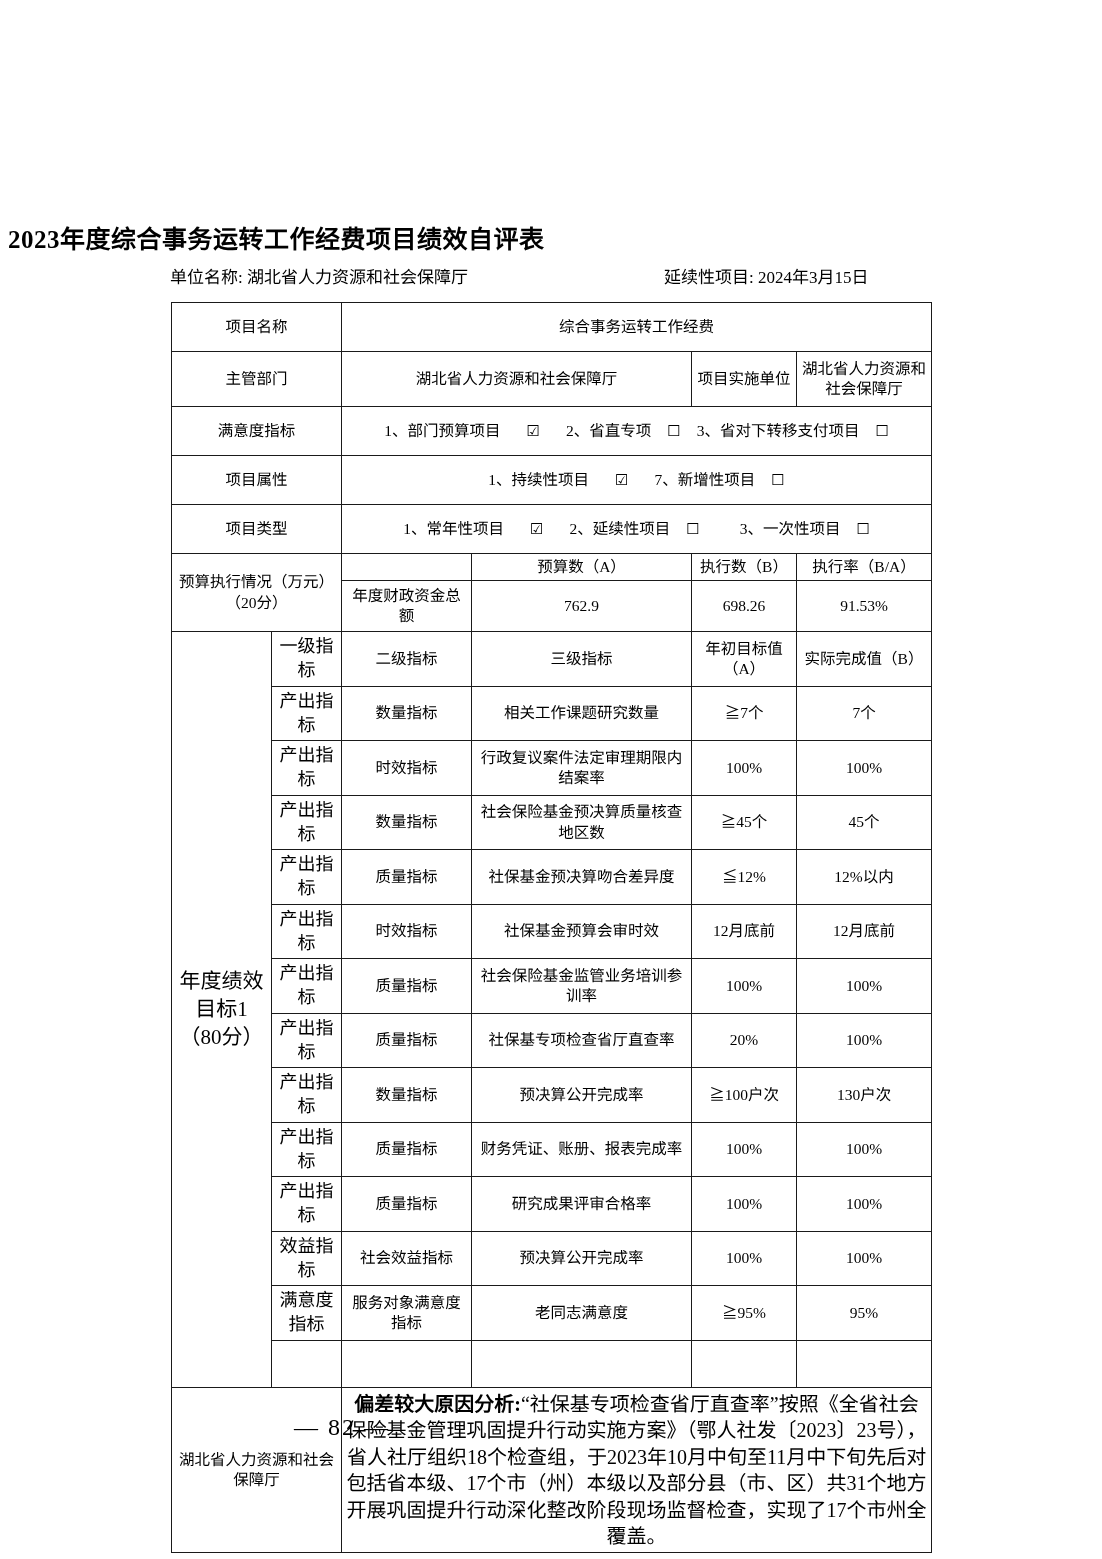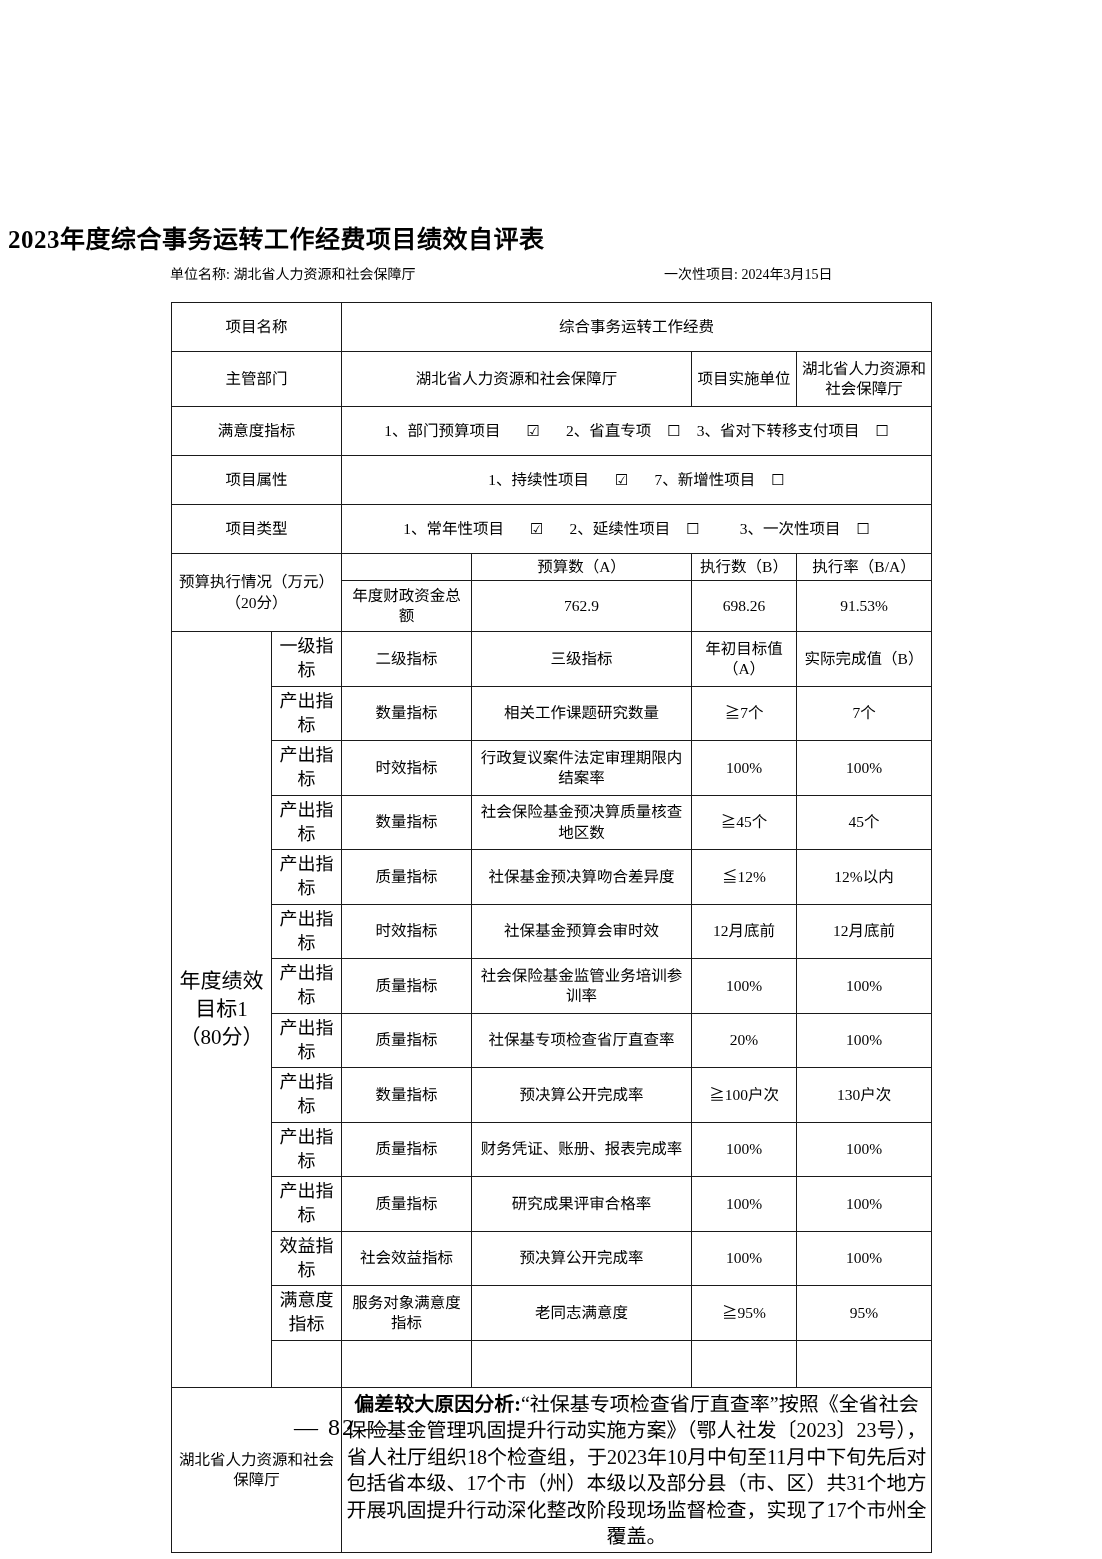--- a/index.html
+++ b/index.html
@@ -36,21 +36,21 @@
     margin-left: 8px;
   }
 
   
   .header-line {
     position: absolute;
     left: 170px;
     top: 263px;
     width: 762px;
     height: 26px;
-    font-size: 14px;
+    font-size: 17px;
   }
   .header-line .unit {
     position: absolute;
     left: 0; top: 0;
     white-space: nowrap;
   }
   .header-line .date {
     position: absolute;
     left: 494px; top: 0;
     white-space: nowrap;
@@ -144,21 +144,21 @@
 <div class="page">
 
   <div class="doc-title">2023年度综合事务运转工作经费项目绩效自评表</div>
 
   <div class="header-line">
     <div class="unit">
       <span>单位名称:</span>
       <span>湖北省人力资源和社会保障厅</span>
     </div>
     <div class="date">
-      <span>一次性项目:</span>
+      <span>延续性项目:</span>
       <span>2024年3月15日</span>
     </div>
   </div>
 
   <table class="main">
     <colgroup>
       <col style="width:100px">
       <col style="width:70px">
       <col style="width:130px">
       <col style="width:220px">

